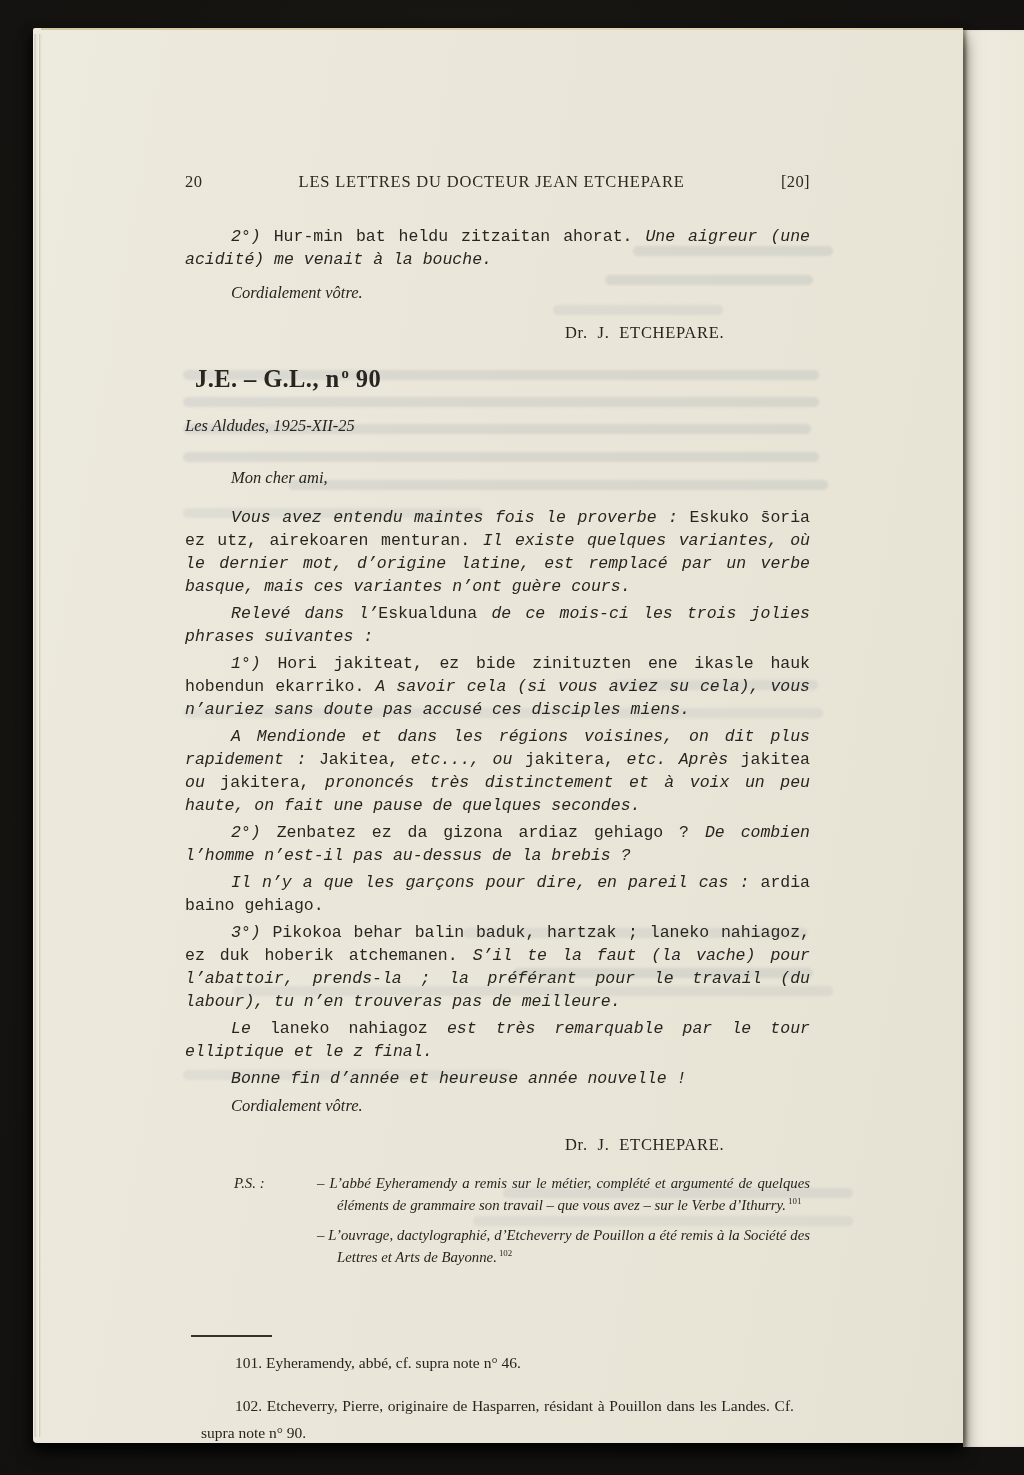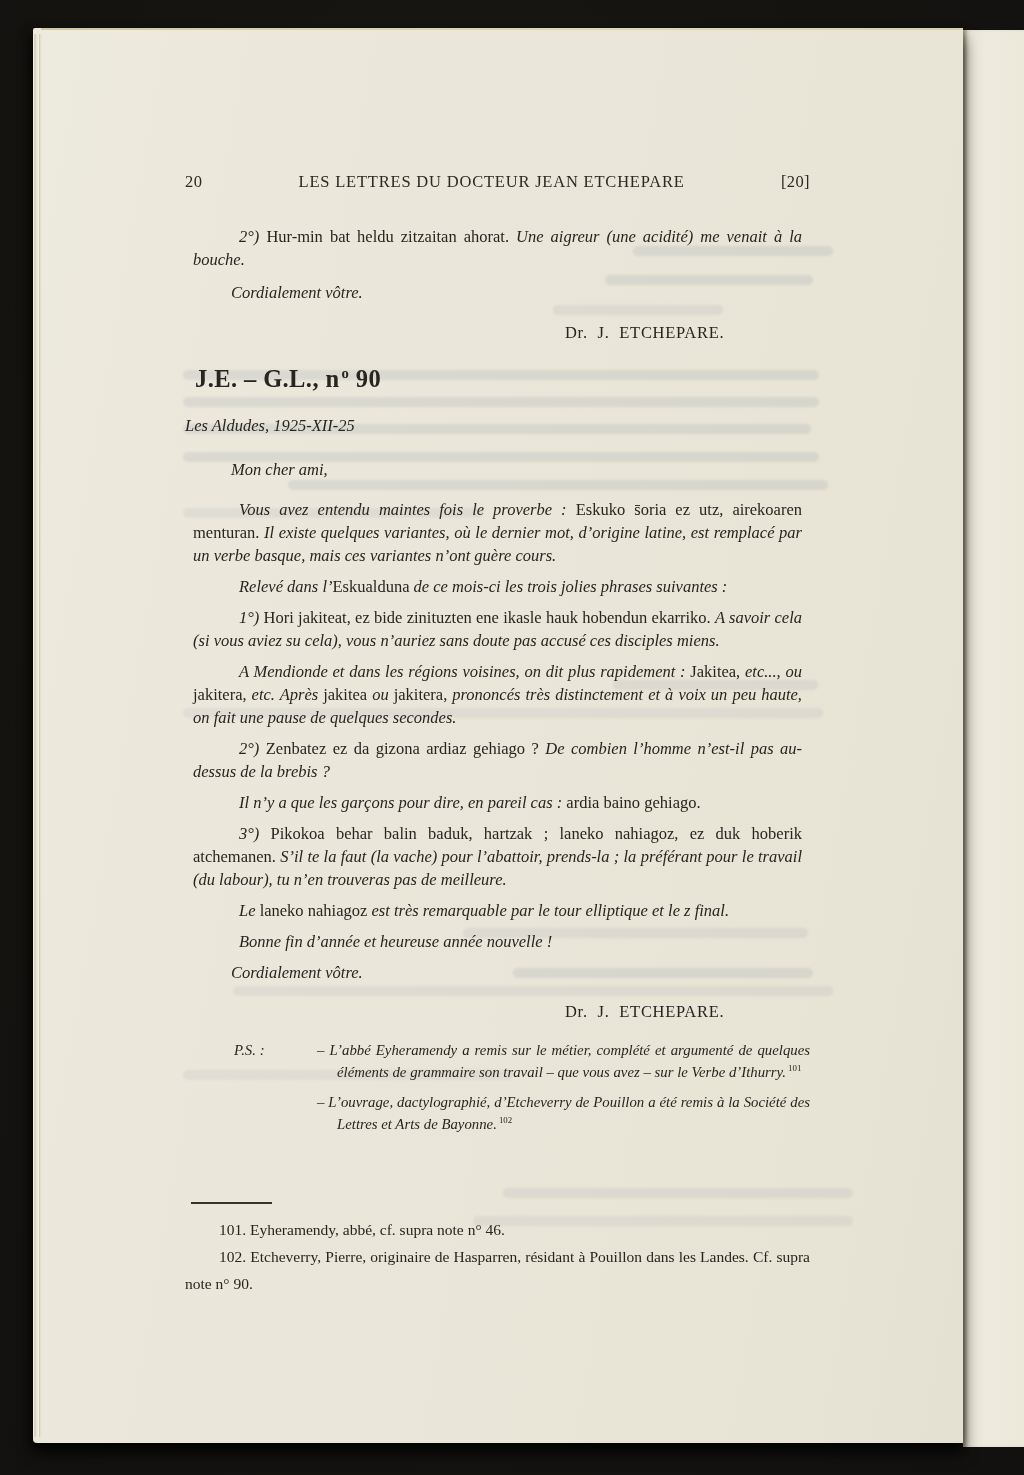--- a/index.html
+++ b/index.html
@@ -40,40 +40,40 @@
   .g14{top:958px;left:200px;width:600px;opacity:.75;}
   .g15{top:1042px;left:150px;width:330px;opacity:.7;}
   .g16{top:1160px;left:470px;width:350px;opacity:.8;}
   .g17{top:1188px;left:440px;width:380px;opacity:.7;}
   
   .text-block{position:absolute;left:152px;top:144px;width:625px;
     color:#282520;font-size:16.5px;line-height:23px;}
   .header{display:flex;justify-content:space-between;align-items:flex-end;
     font-size:16.5px;line-height:20px;letter-spacing:.4px;color:#2c2923;}
   .header .title{letter-spacing:.8px;}
-  .para{margin:8px;text-align:justify;text-indent:46px;}
+  .para{margin:0;text-align:justify;text-indent:46px;font-family:Liberation Mono, monospace;}
   .prev-para{margin-top:33px;}
   .closing{margin-top:10px;text-indent:46px;font-style:italic;}
   .signature{margin-top:7px;margin-left:380px;letter-spacing:.7px;word-spacing:5px;white-space:nowrap;}
   .heading{margin-left:10px;font-size:24.5px;line-height:30px;
     font-weight:bold;letter-spacing:.4px;}
   .dateline{margin-top:15px;font-style:italic;}
-  .salutation{margin-top:21px;text-indent:46px;font-style:italic;}
+  .salutation{margin-top:29px;text-indent:46px;font-style:italic;}
   .p-first{margin-top:3px;}
   .p-next{margin-top:4px;}
   .seg-roman{font-style:normal;}
   .seg-italic{font-style:italic;}
   .seg-sup{font-style:normal;font-size:.6em;vertical-align:super;line-height:0;margin-left:2px;}
   .sig-2{margin-top:5px;}
   .ps{display:flex;margin-top:17px;font-size:14.8px;line-height:21.5px;font-style:italic;gap:45px;}
   .ps-label{flex:0 0 38px;margin-left:49px;}
   .ps-items{flex:1;max-width:543px;}
   .ps-item{text-align:justify;padding-left:20px;text-indent:-20px;margin:0 0 9px 0;}
   .fn-rule{margin-top:58px;margin-left:6px;width:81px;height:0;border-top:2px solid #36332c;}
-  .footnote{font-size:15.5px;line-height:27px;text-align:justify;text-indent:34px;margin:0;}
+  .footnote{font-size:15.5px;line-height:27px;text-align:justify;text-indent:34px;margin:16px;}
   .fn-first{margin-top:12px;}
 </style>
 </head>
 <body>
 
 <div class="scene">
 
   <div class="facing"></div>
 
   <div class="page">

